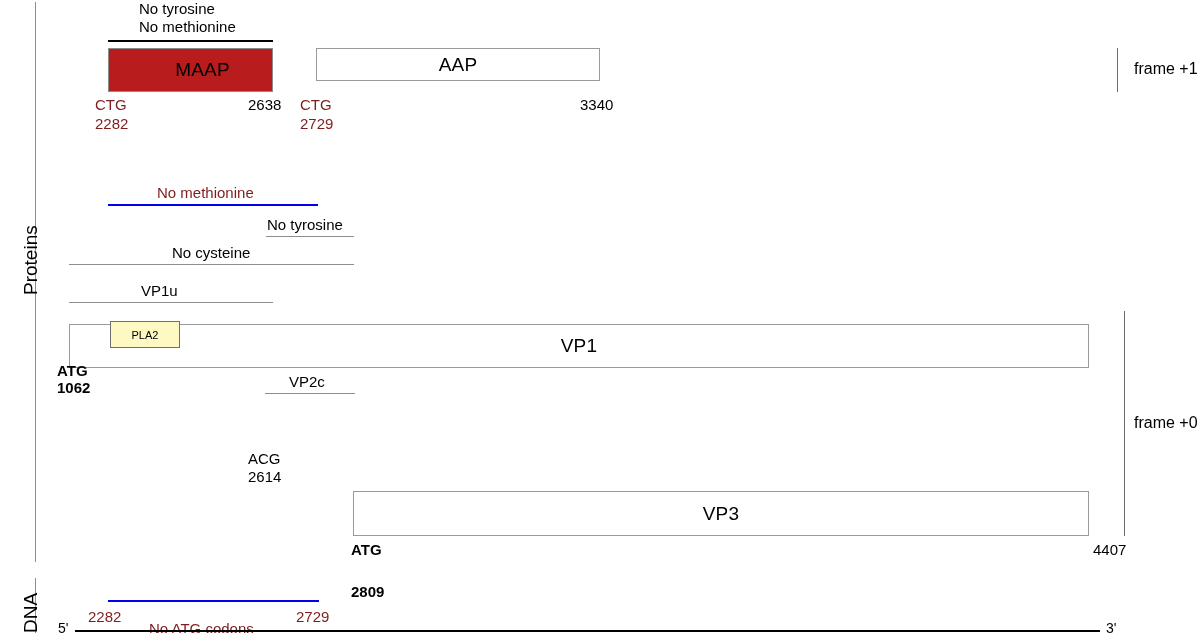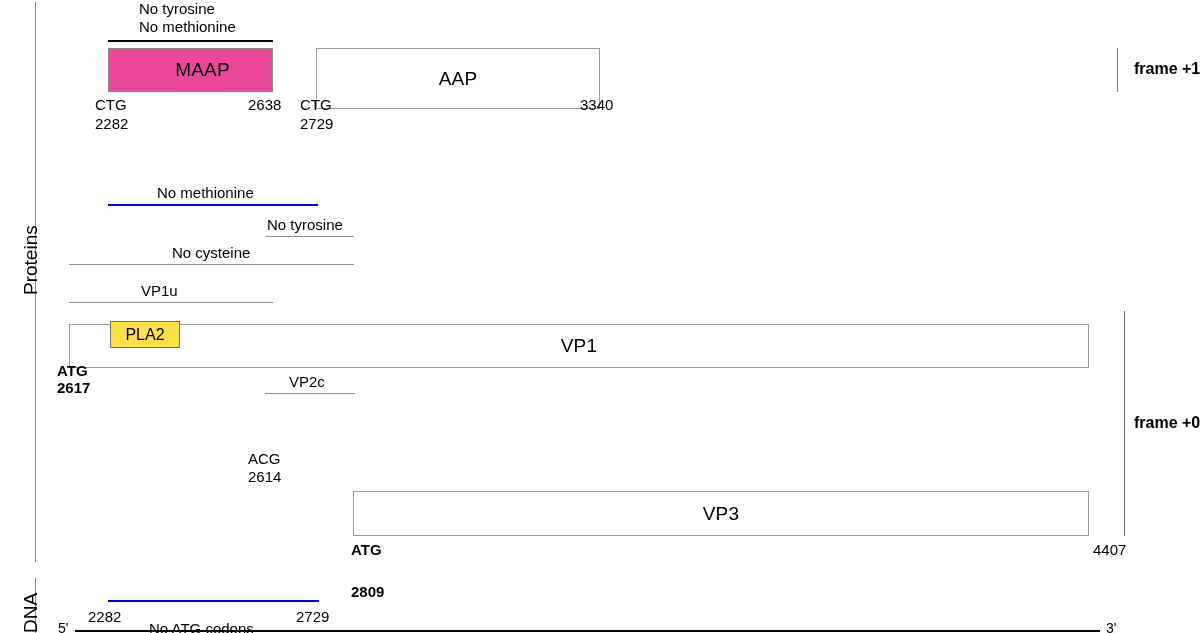--- a/index.html
+++ b/index.html
@@ -26,58 +26,58 @@
     border: 1px solid #9a9a9a;
     background: #ffffff;
     display: flex;
     align-items: center;
     justify-content: center;
     font-size: 19px;
     color: #000;
     letter-spacing: 0.2px;
   }
   .orf-box.filled {
-    background: #ec4899;
+    background: #b91c1c;
     border: 1px solid #8c8c8c;
     padding-left: 24px;
   }
 
   
   .domain-box {
     position: absolute;
     box-sizing: border-box;
     border: 1px solid #6f6f6f;
-    background: #fde047;
+    background: #fef9c3;
     display: flex;
     align-items: center;
     justify-content: center;
-    font-size: 16px;
+    font-size: 11px;
     color: #000;
   }
 
   
   .bar {
     position: absolute;
     height: 0;
     border-top: 2px solid #000000;
   }
   .bar.thin { border-top: 1px solid #8d8d8d; }
   .bar.blue { border-top: 2px solid #0000ee; }
 
   
   .lbl {
     position: absolute;
     font-size: 15px;
     line-height: 18px;
     color: #000000;
     white-space: pre;
   }
-  .lbl.blue  { color: #000000; }
+  .lbl.blue  { color: #7f1d1d; }
   .lbl.bold  { font-weight: bold; }
-  .lbl.big   { font-size: 16px; font-weight: bold; }
+  .lbl.big   { font-size: 16px; }
 
   
   .rail {
     position: absolute;
     width: 0;
     border-left: 1px solid #8d8d8d;
   }
   .rail.dark { border-left: 1px solid #6d6d6d; }
 
   
@@ -117,21 +117,21 @@
 
   <div class="lbl" style="left:139px; top:0px;">No tyrosine</div>
   <div class="lbl" style="left:139px; top:18px;">No methionine</div>
   <div class="bar" style="left:108px; top:40px; width:165px;"></div>
 
   <div class="orf-box filled" style="left:108px; top:48px; width:165px; height:44px;">MAAP</div>
   <div class="lbl blue" style="left:95px; top:96px;">CTG</div>
   <div class="lbl blue" style="left:95px; top:115px;">2282</div>
   <div class="lbl" style="left:248px; top:96px;">2638</div>
 
-  <div class="orf-box" style="left:316px; top:48px; width:284px; height:61px;">AAP</div>
+  <div class="orf-box" style="left:316px; top:48px; width:284px; height:33px;">AAP</div>
   <div class="lbl blue" style="left:300px; top:96px;">CTG</div>
   <div class="lbl blue" style="left:300px; top:115px;">2729</div>
   <div class="lbl" style="left:580px; top:96px;">3340</div>
 
   <div class="rail dark" style="left:1117px; top:48px; height:44px;"></div>
   <div class="lbl big" style="left:1134px; top:60px;">frame +1</div>
 
   <div class="lbl blue" style="left:157px; top:184px;">No methionine</div>
   <div class="bar blue" style="left:108px; top:204px; width:210px;"></div>
 
@@ -140,21 +140,21 @@
 
   <div class="lbl" style="left:172px; top:244px;">No cysteine</div>
   <div class="bar thin" style="left:69px; top:264px; width:285px;"></div>
 
   <div class="lbl" style="left:141px; top:282px;">VP1u</div>
   <div class="bar thin" style="left:69px; top:302px; width:204px;"></div>
 
   <div class="orf-box" style="left:69px; top:324px; width:1020px; height:44px;">VP1</div>
   <div class="domain-box" style="left:110px; top:321px; width:70px; height:27px;">PLA2</div>
   <div class="lbl bold" style="left:57px; top:362px;">ATG</div>
-  <div class="lbl bold" style="left:57px; top:379px;">2617</div>
+  <div class="lbl bold" style="left:57px; top:379px;">1062</div>
 
   <div class="lbl" style="left:289px; top:373px;">VP2c</div>
   <div class="bar thin" style="left:265px; top:393px; width:90px;"></div>
 
   <div class="lbl" style="left:248px; top:450px;">ACG</div>
   <div class="lbl" style="left:248px; top:468px;">2614</div>
 
   <div class="orf-box" style="left:353px; top:491px; width:736px; height:45px;">VP3</div>
   <div class="lbl bold" style="left:351px; top:541px;">ATG</div>
   <div class="lbl bold" style="left:351px; top:559px;margin-top:24px;">2809</div>

